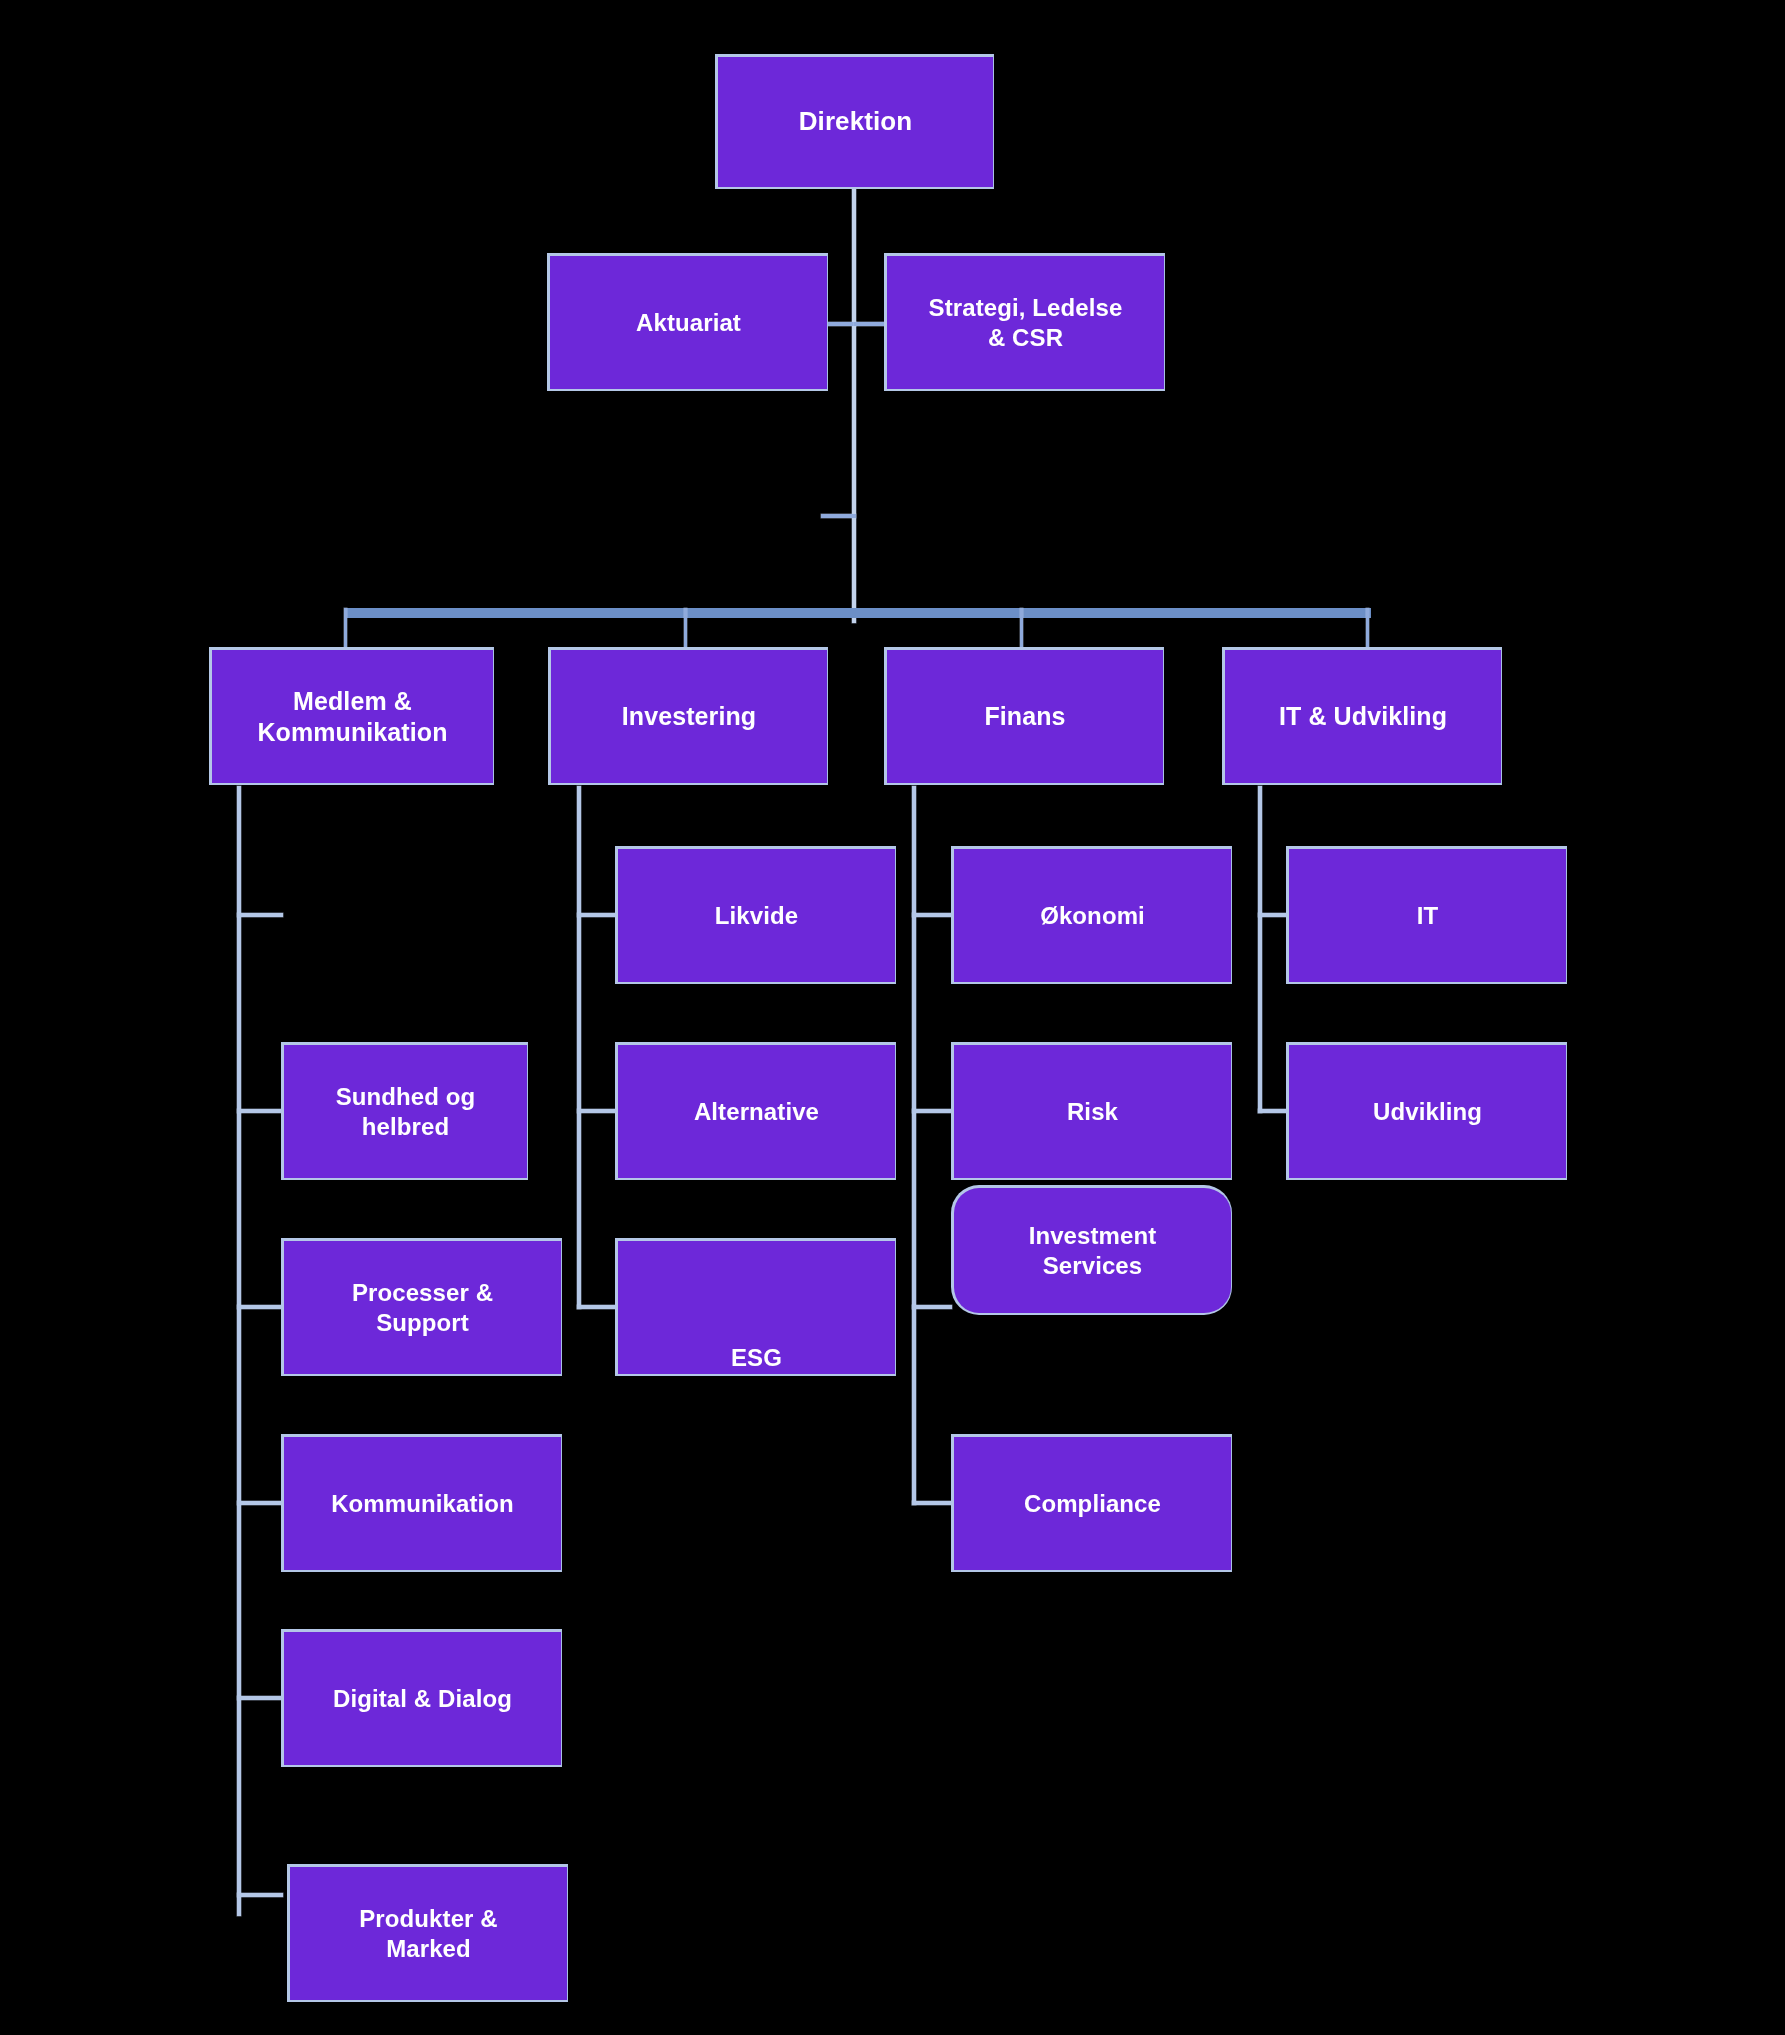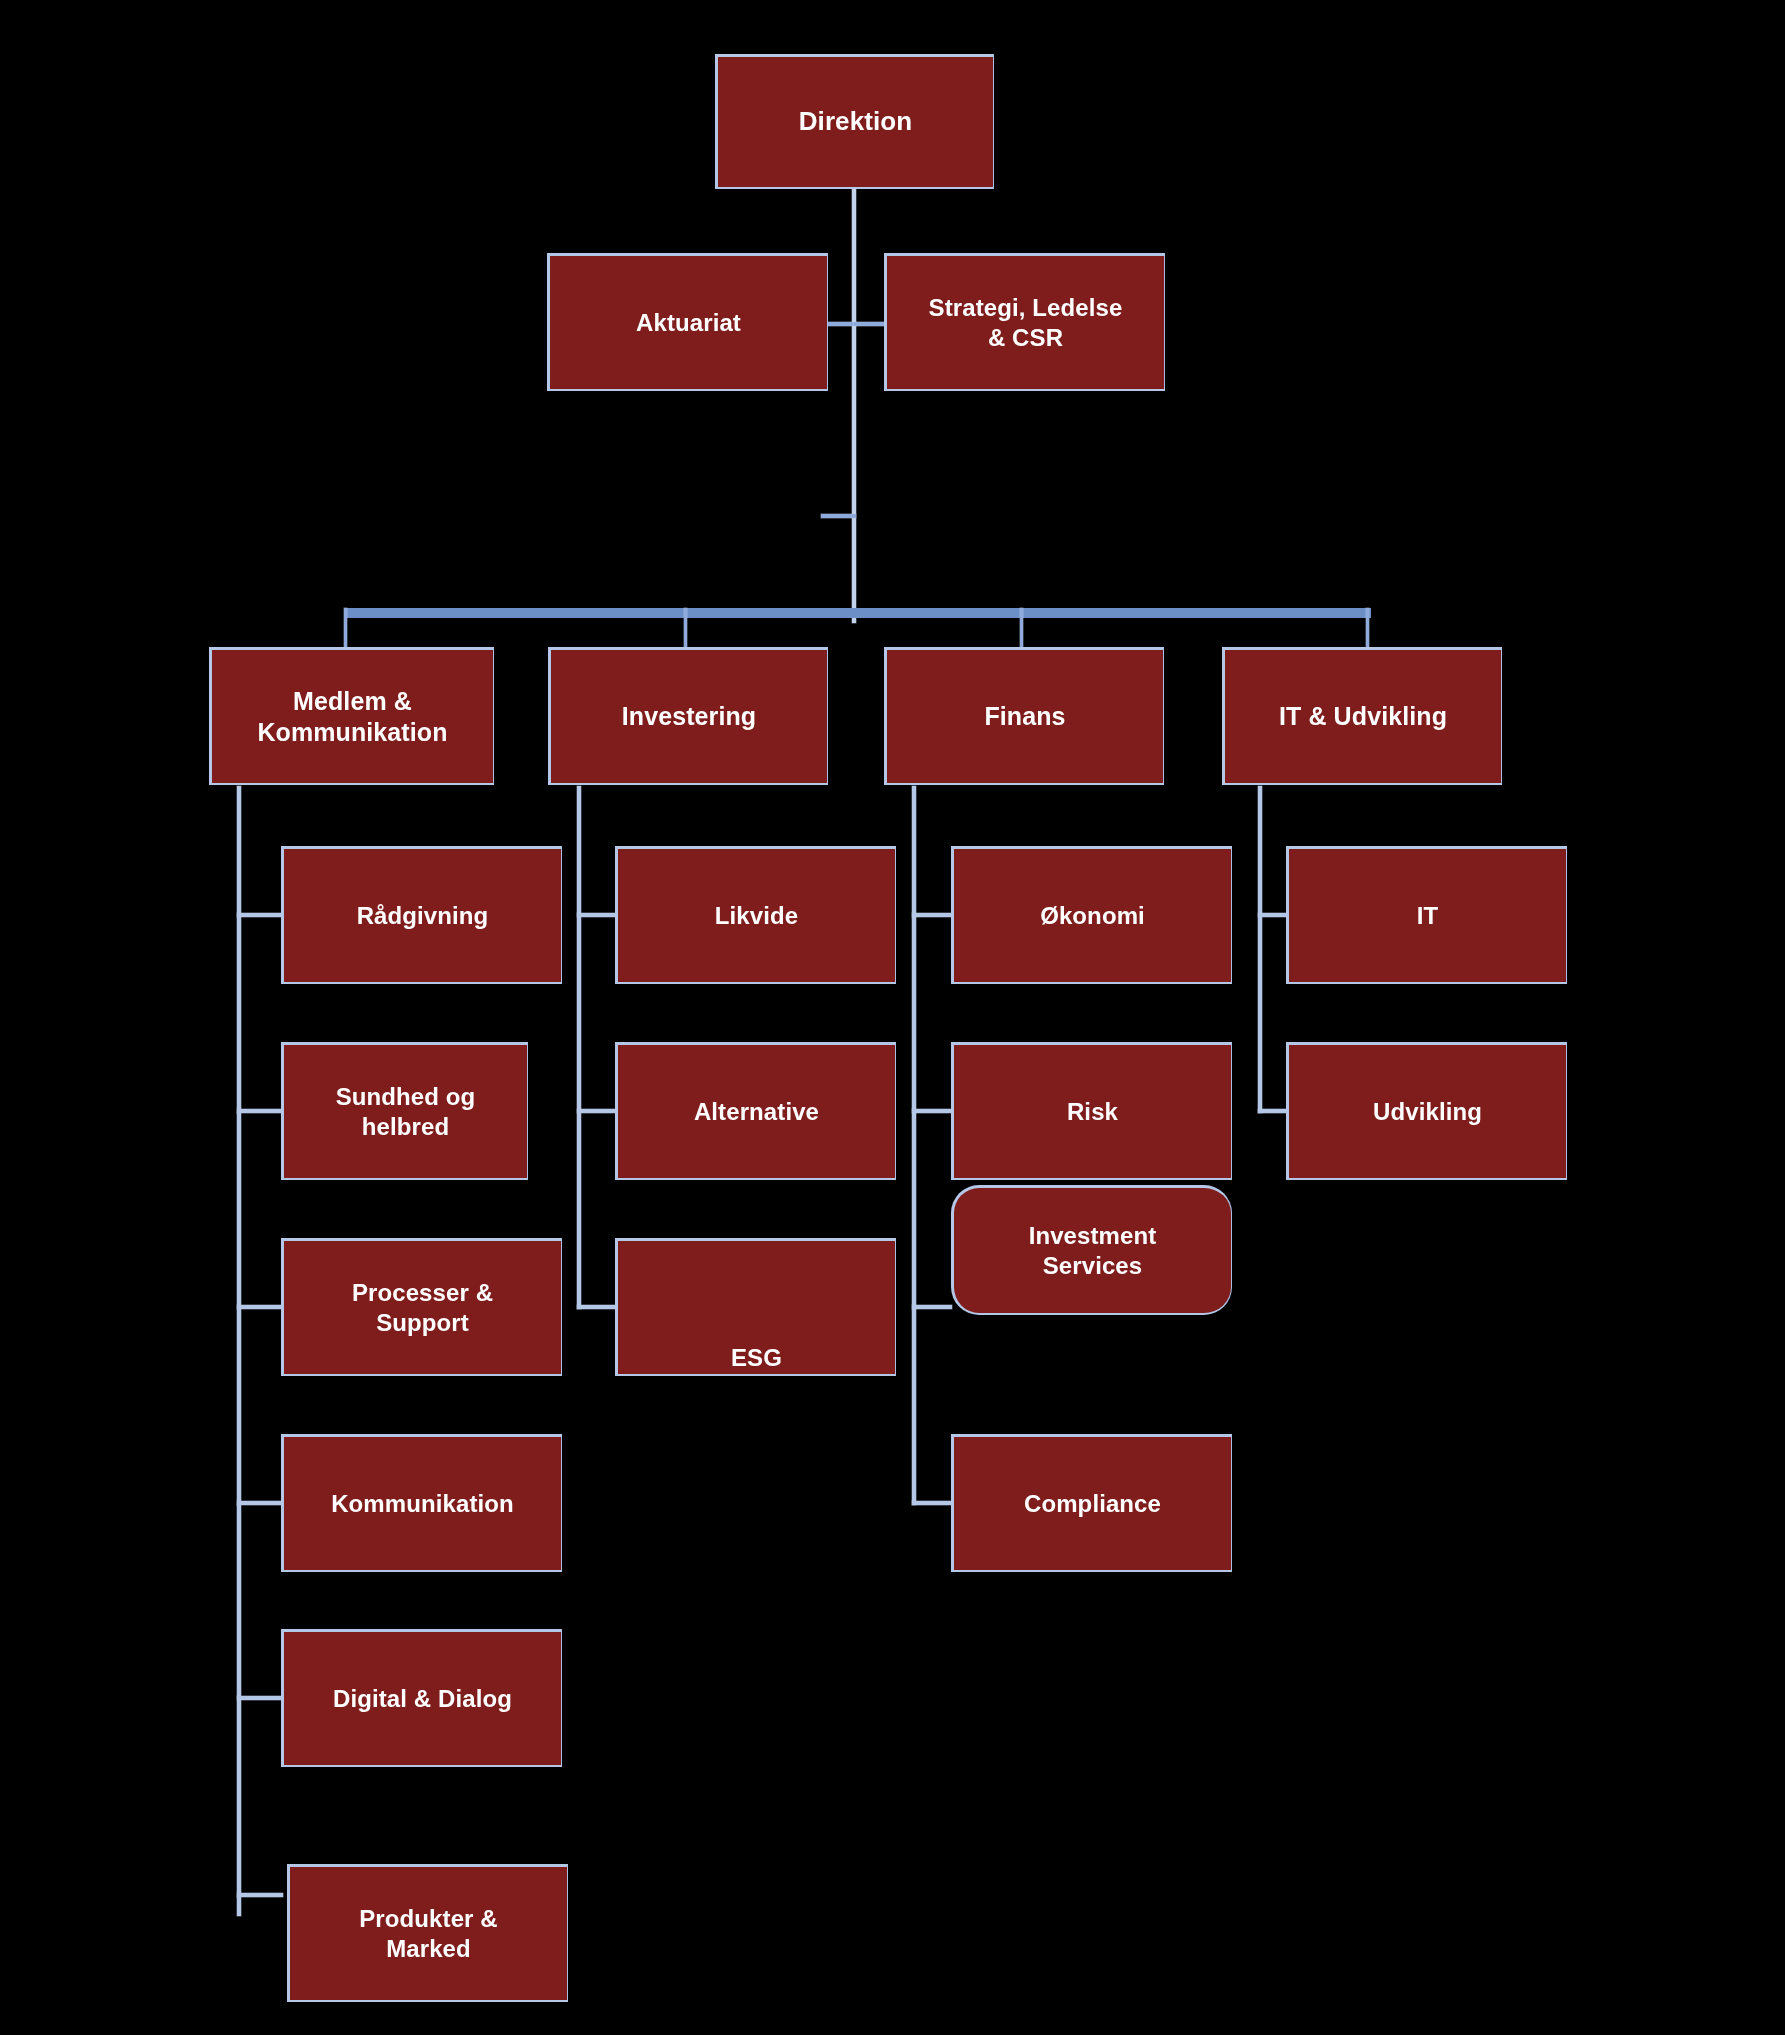--- a/index.html
+++ b/index.html
@@ -33,21 +33,21 @@
   .conn.bus {
     background: #6C8FC7;
     height: 10.2px;
     box-shadow: none;
   }
   .conn.bus-tick { width: 3.3px; background: #8FAADC; }
 
   
   .node {
     position: absolute;
-    background: #7f1d1d;
+    background: #6d28d9;
     border-top: 3.3px solid #B4C7E7;
     border-left: 3.3px solid #B4C7E7;
     border-right: 1.9px solid #A9C0E4;
     border-bottom: 2.3px solid #B4C7E7;
     box-sizing: border-box;
     display: flex;
     align-items: center;
     justify-content: center;
     text-align: center;
     color: #FFFFFF;
@@ -131,23 +131,20 @@
   </div>
 
   <div class="node lvl2" style="left:884px; top:647px; width:280px; height:138px;">
     <span>Finans</span>
   </div>
 
   <div class="node lvl2" style="left:1222px; top:647px; width:280px; height:138px;">
     <span>IT &amp; Udvikling</span>
   </div>
 
-  <div class="node lvl3" style="left:281px; top:846px; width:281px; height:138px;">
-    <span>Rådgivning</span>
-  </div>
 
   <div class="node lvl3" style="left:281px; top:1042px; width:247px; height:138px;">
     <span>Sundhed og
 helbred</span>
   </div>
 
   <div class="node lvl3" style="left:281px; top:1238px; width:281px; height:138px;">
     <span>Processer &amp;
 Support</span>
   </div>

